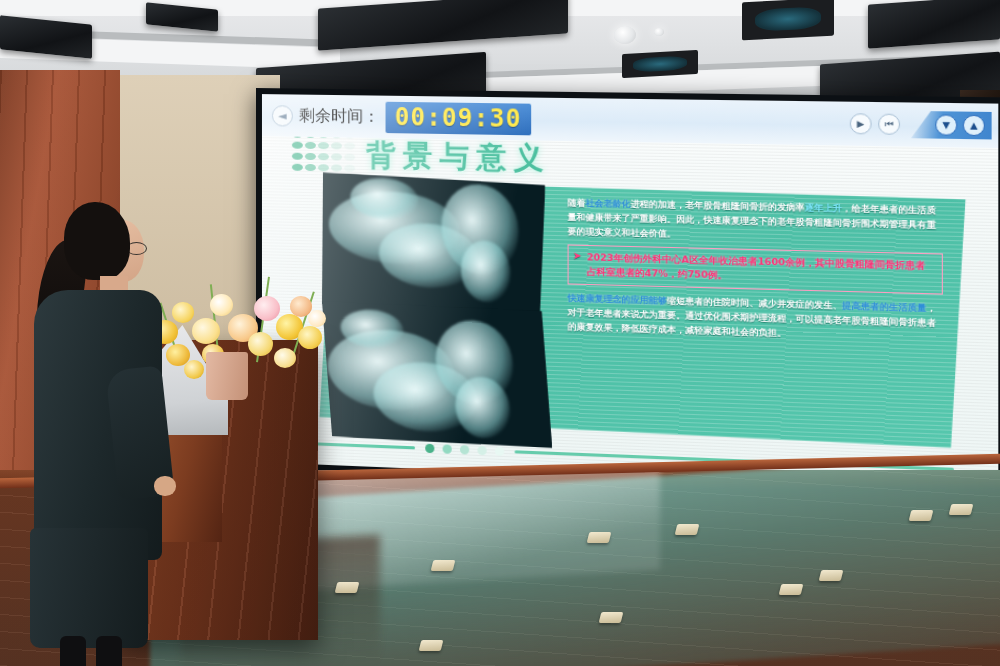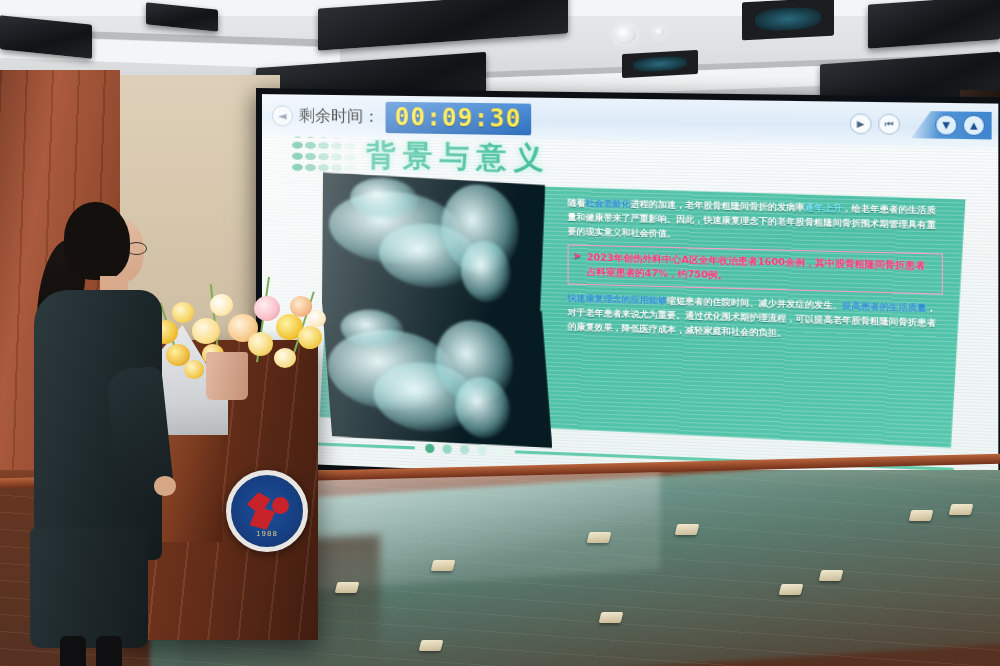--- a/index.html
+++ b/index.html
@@ -324,25 +324,20 @@
     <div class="marker" style="left:780px;top:114px;"></div>
     <div class="marker" style="left:820px;top:100px;"></div>
     <div class="marker" style="left:910px;top:40px;"></div>
     <div class="marker" style="left:950px;top:34px;"></div>
   </div>
   <div class="baseboard"></div>
 
   <div class="podium"></div>
   <div class="podium-face"></div>
   <div class="podium-top"></div>
-  <div class="emblem">
-    <div class="bird"></div>
-    <div class="ball"></div>
-    <div class="yr">1988</div>
-  </div>
 
   <div class="flowers">
     <div class="stem" style="left:30px;top:42px;height:60px;transform:rotate(-18deg);"></div>
     <div class="stem" style="left:70px;top:26px;height:78px;transform:rotate(-6deg);"></div>
     <div class="stem" style="left:108px;top:18px;height:86px;transform:rotate(8deg);"></div>
     <div class="stem" style="left:142px;top:30px;height:74px;transform:rotate(18deg);"></div>
     <div class="fl" style="left:4px;top:62px;width:26px;height:24px;background:radial-gradient(circle at 38% 36%,#fff0a8,#f2c33a 60%,#d89c15);"></div>
     <div class="fl" style="left:24px;top:44px;width:22px;height:21px;background:radial-gradient(circle at 38% 36%,#fff6cf,#f6d35c 65%,#dda81f);"></div>
     <div class="fl" style="left:44px;top:60px;width:28px;height:26px;background:radial-gradient(circle at 38% 36%,#fff8e2,#fbe08f 60%,#e8bb49);"></div>
     <div class="fl" style="left:18px;top:86px;width:24px;height:22px;background:radial-gradient(circle at 38% 36%,#fff0a0,#eeb93a 62%,#cf8f12);"></div>

